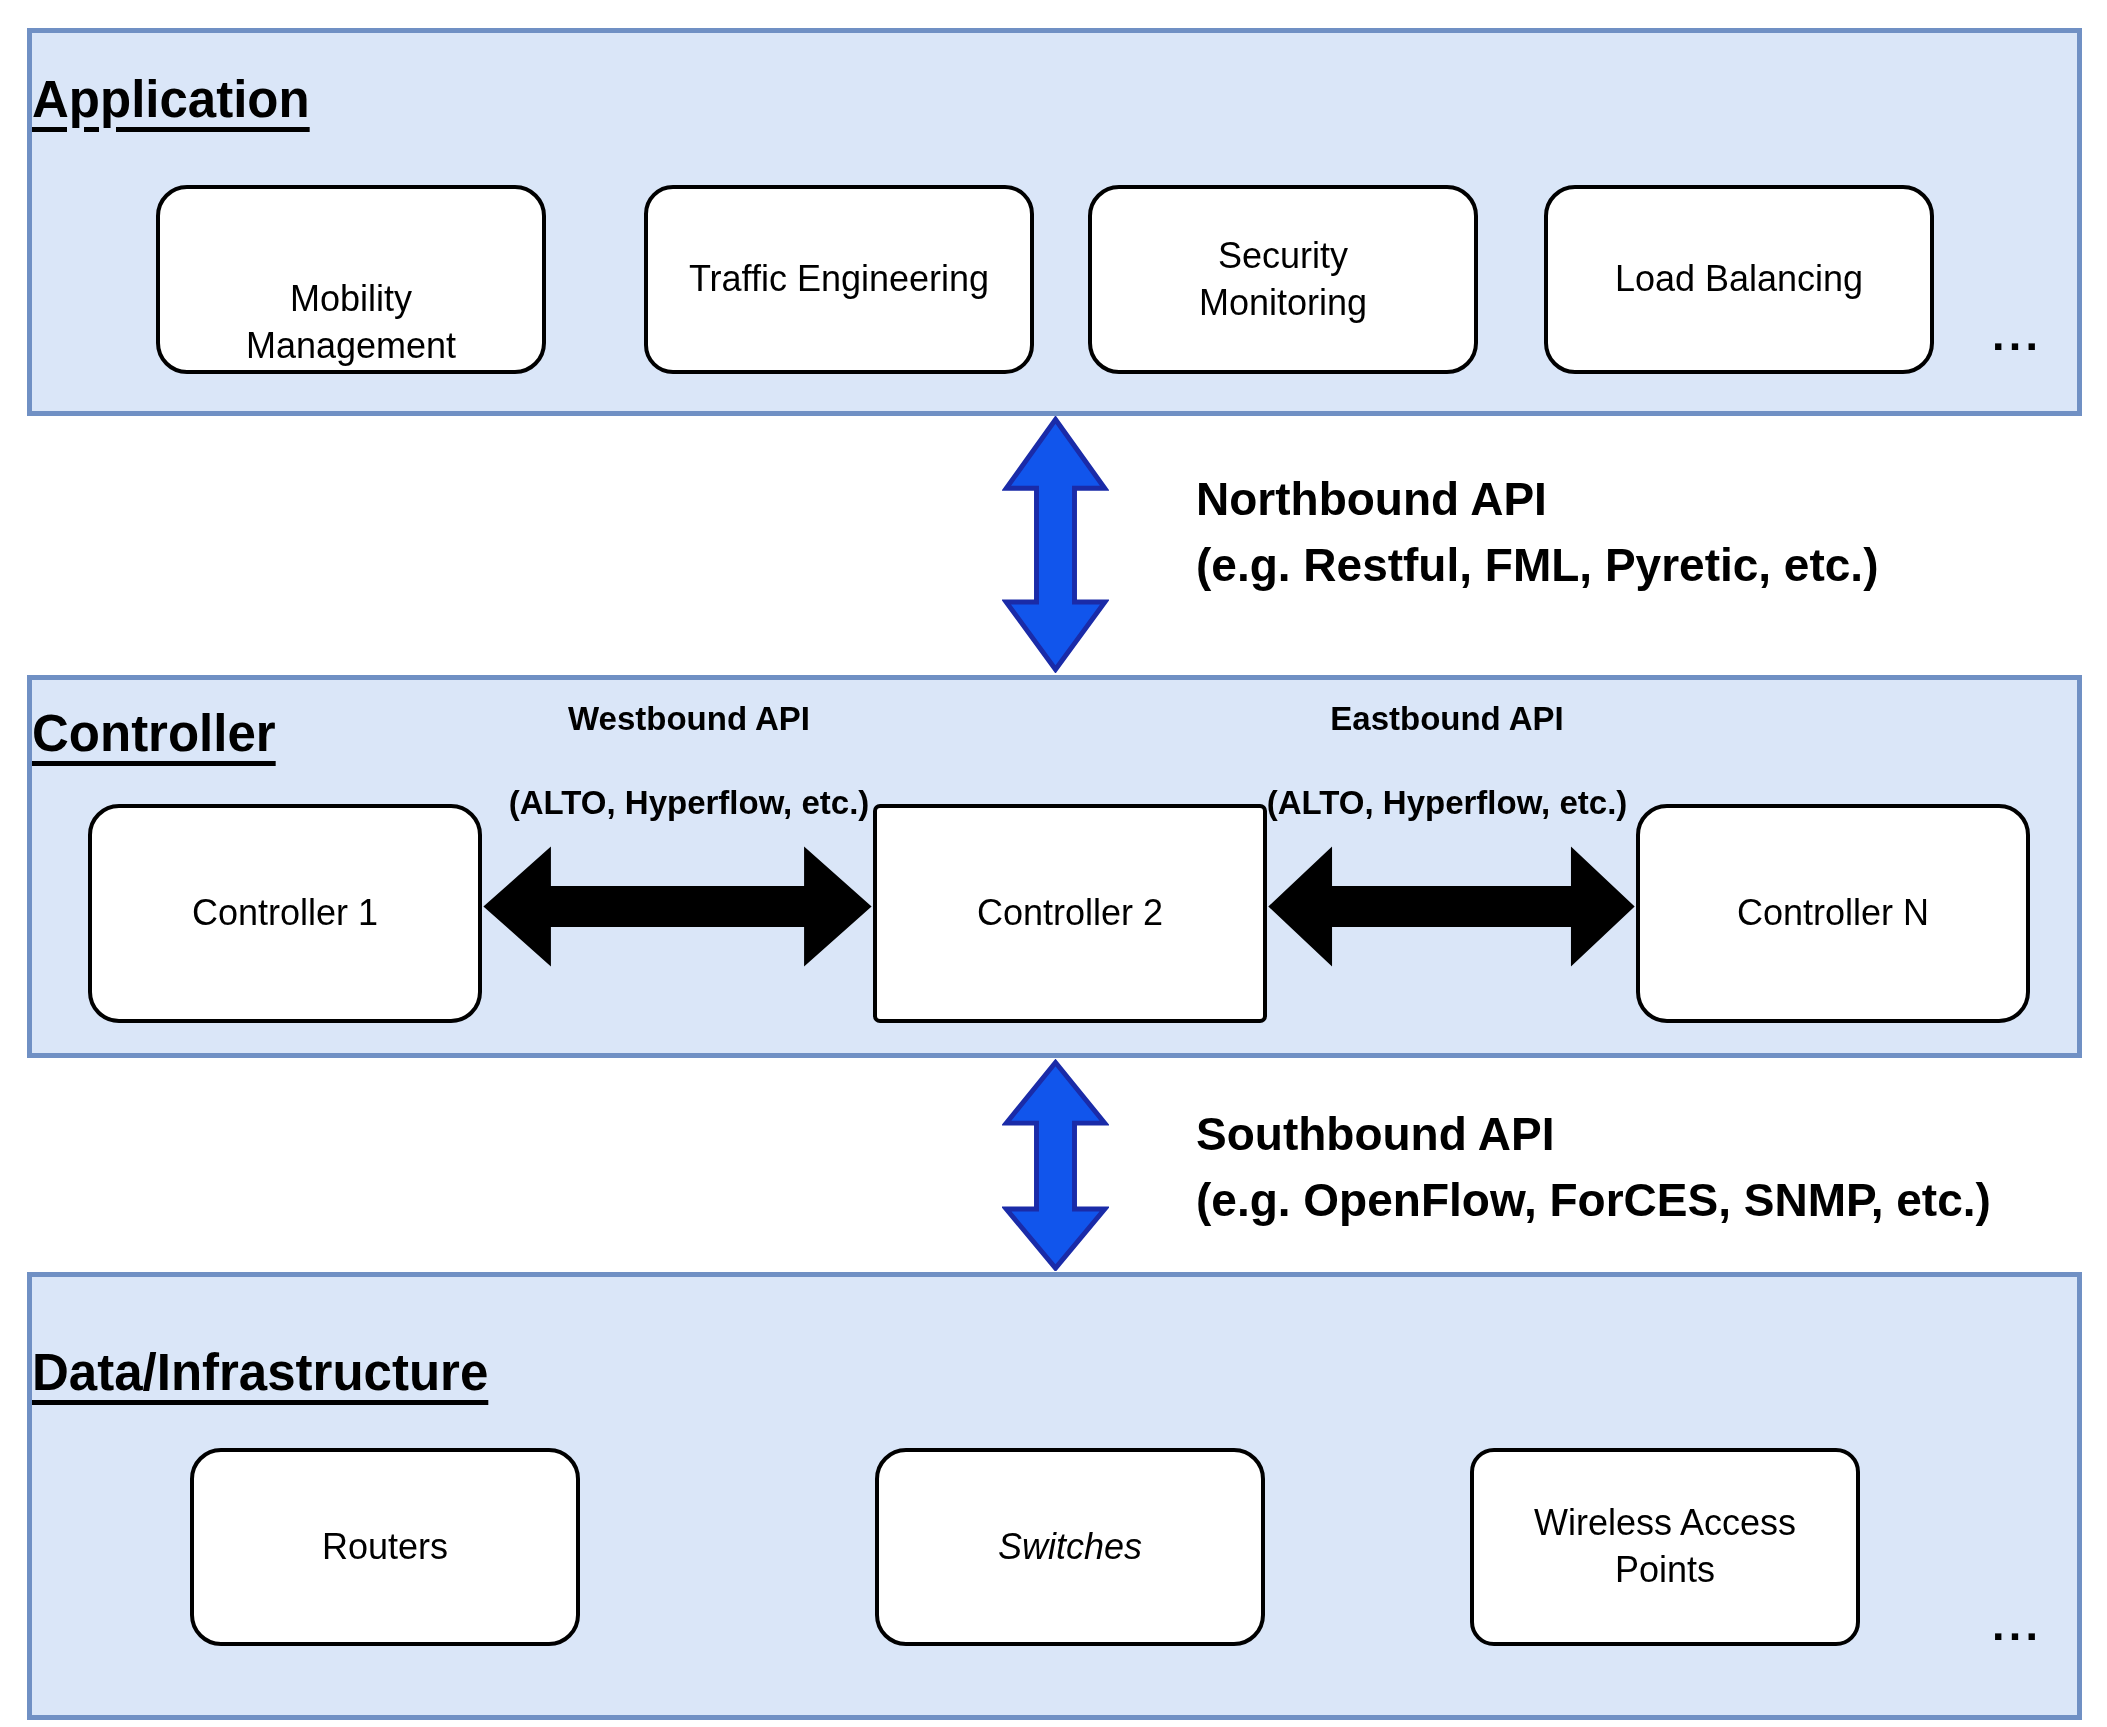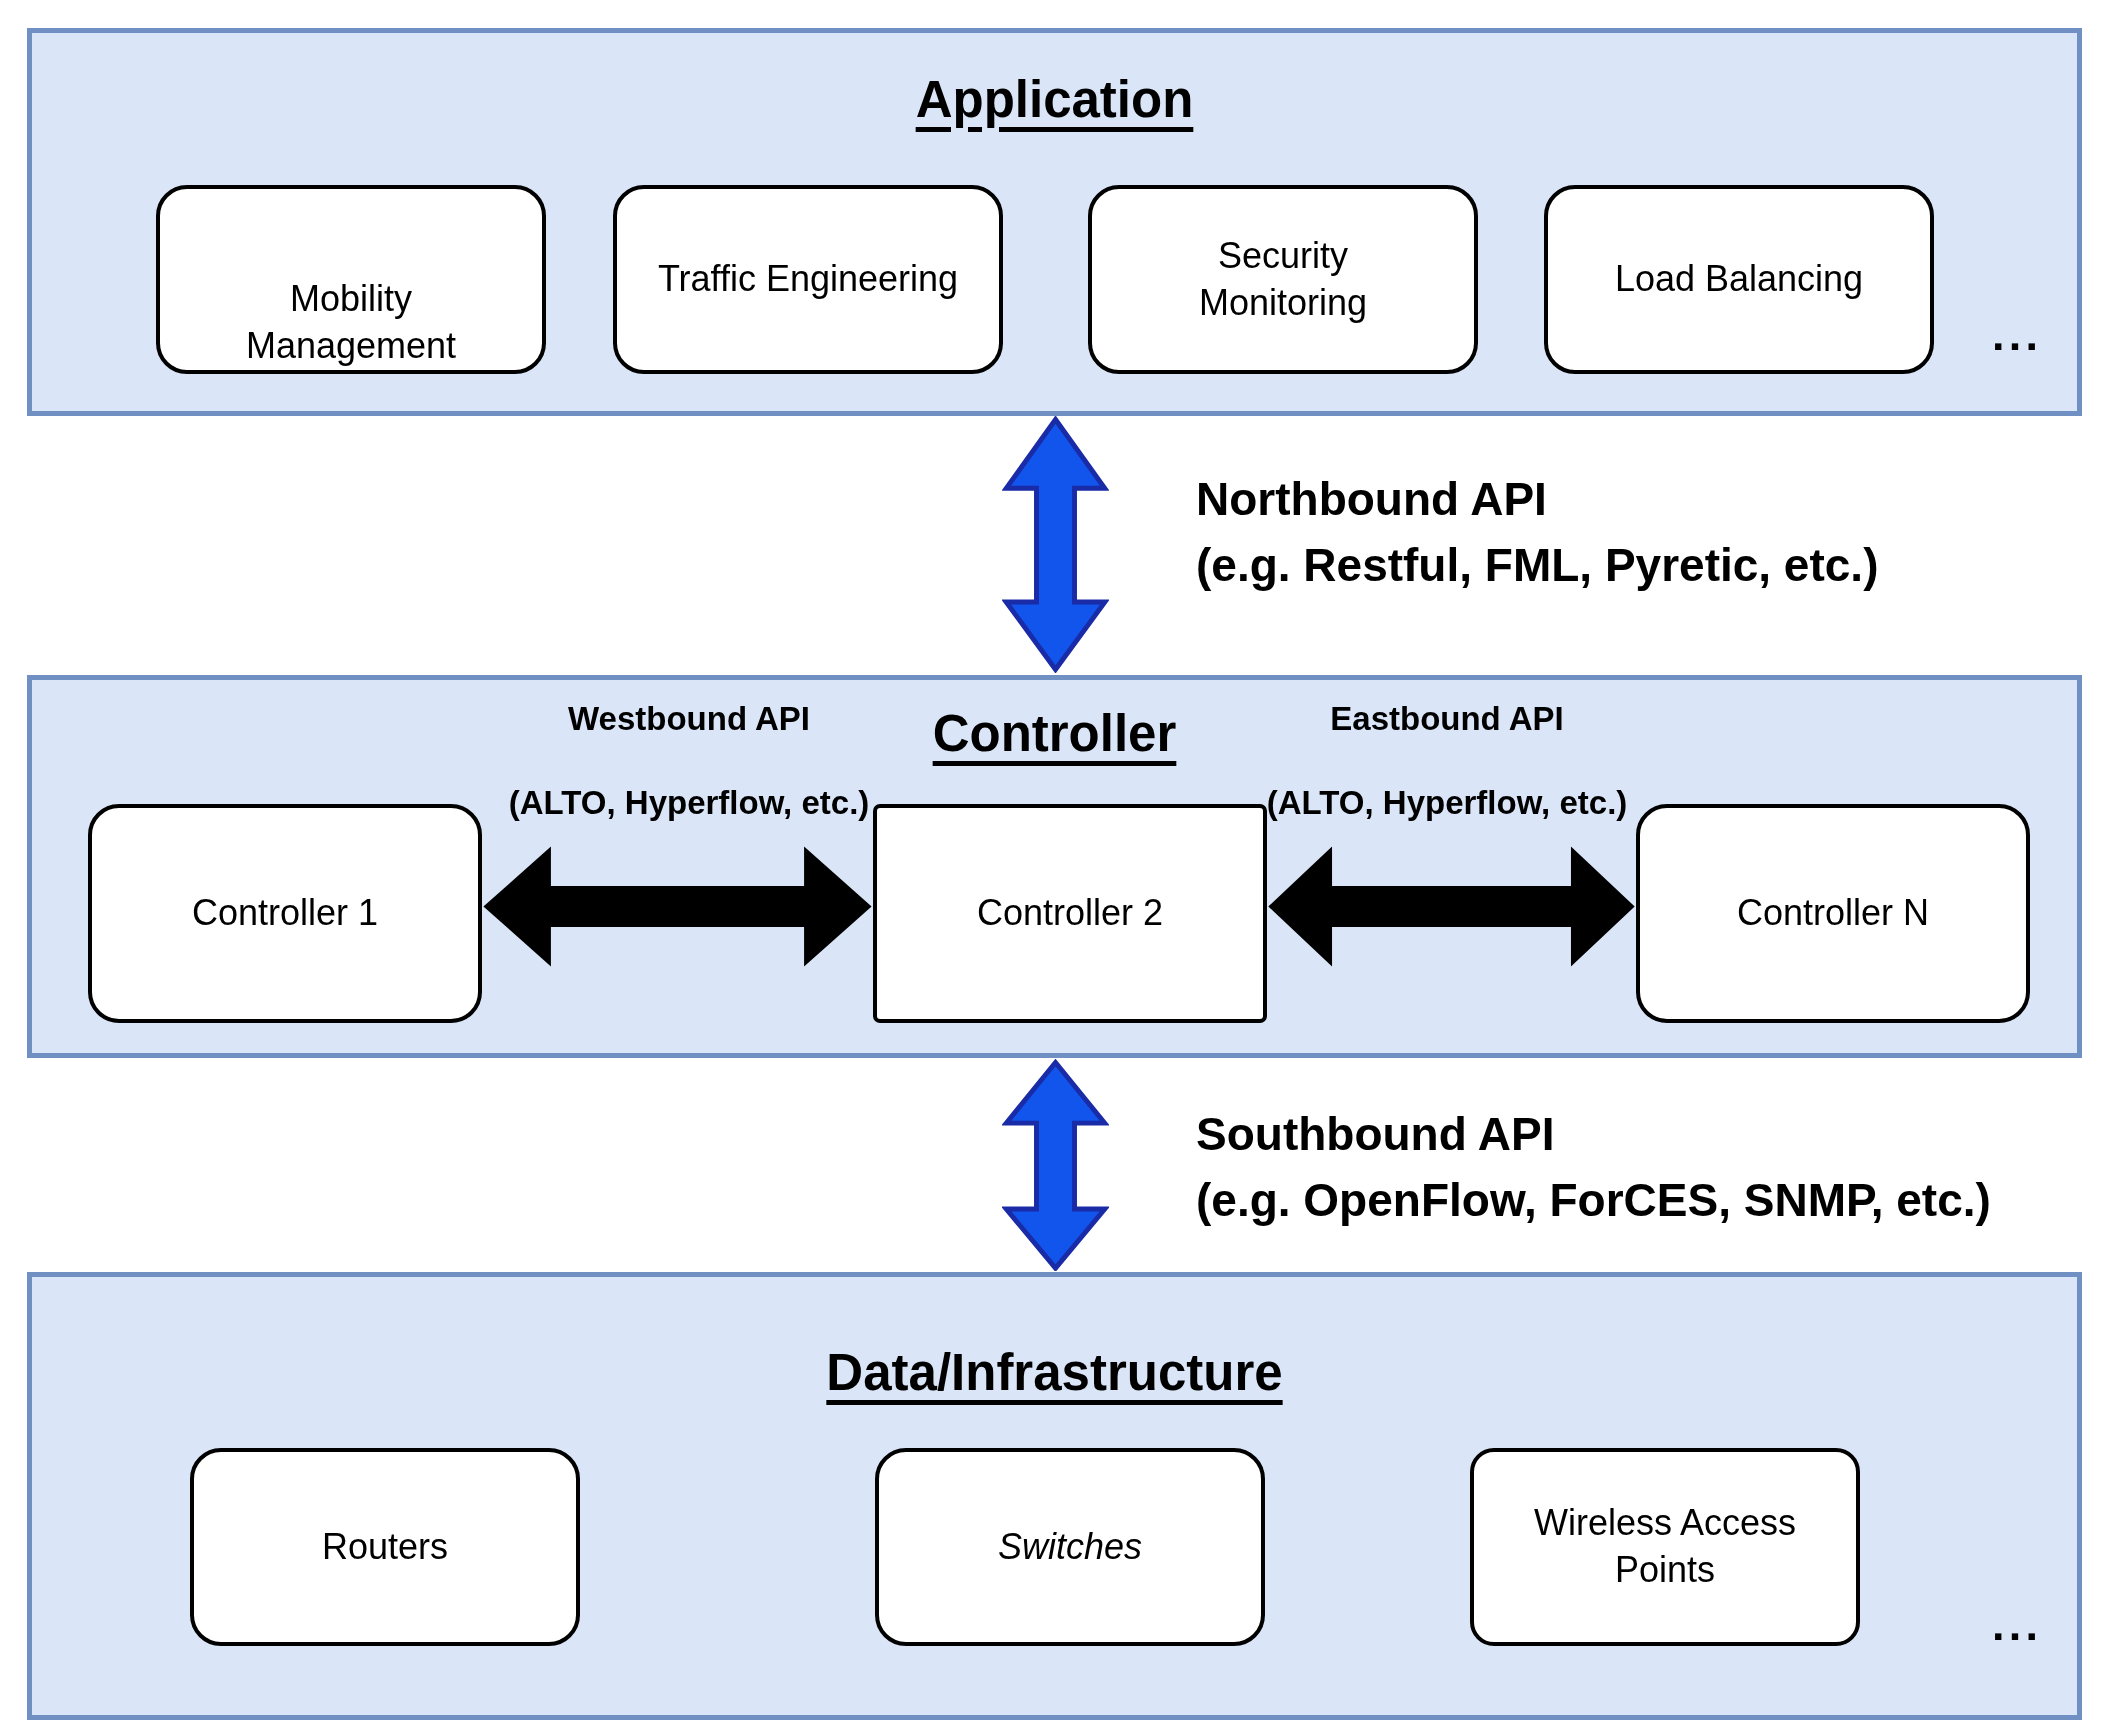--- a/index.html
+++ b/index.html
@@ -20,21 +20,21 @@
     border: 5.6px solid var(--layer-border, #7090c4);
     box-sizing: border-box;
   }
   #application-layer { top: 28px;   height: 388px; }
   #controller-layer  { top: 675px;  height: 383px; }
   #data-layer        { top: 1272px; height: 448px; }
 
   .layer-title {
     position: absolute;
     left: 0; right: 0;
-    text-align: center;
+    text-align: left;
     font-size: 51px;
     font-weight: bold;
     text-decoration: underline;
     text-decoration-thickness: 4.9px;
     text-underline-offset: 9.8px;
     white-space: nowrap;
   }
   #application-layer .layer-title { top: 37px; }
   #controller-layer  .layer-title { top: 24px; }
   #data-layer        .layer-title { top: 66px; }
@@ -49,21 +49,21 @@
     align-items: center;
     justify-content: center;
     text-align: center;
     font-size: 36px;
     line-height: 1.3;
     padding: 0 39px;
   }
   
   #application-layer .node { top: 152px; width: 390px; height: 189px; }
   #node-mobility-management { left: 124px; align-items: flex-end; }
-  #node-traffic-engineering { left: 581px; }
+  #node-traffic-engineering { left: 612px; border-radius: 29px; }
   #node-security-monitoring { left: 1056px; }
   #node-load-balancing      { left: 1512px; }
 
   
   #controller-layer .node { top: 124px; width: 394px; height: 219px; }
   #node-controller-1 { left: 56px; }
   #node-controller-2 { left: 841px; border-radius: 7px; }
   #node-controller-n { left: 1604px; }
 
   

